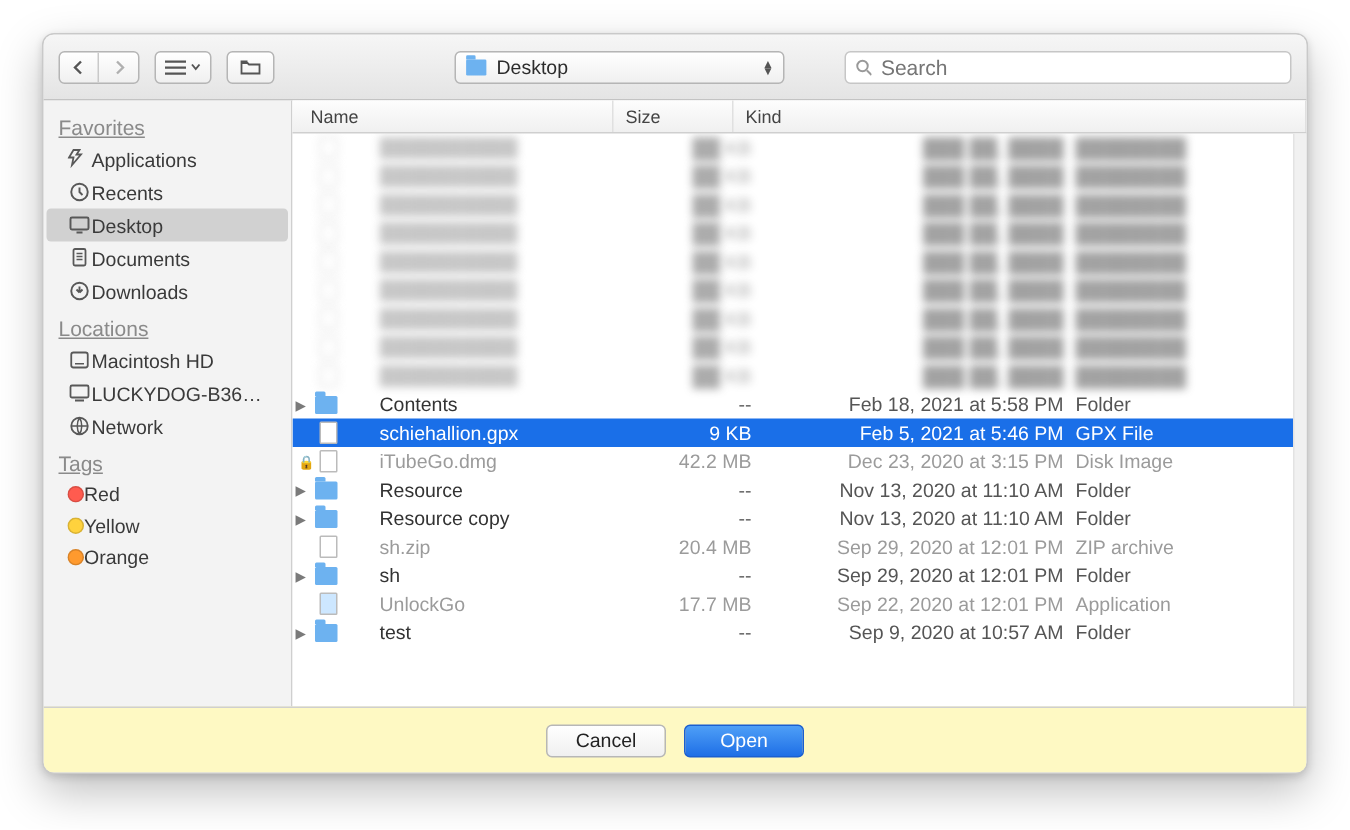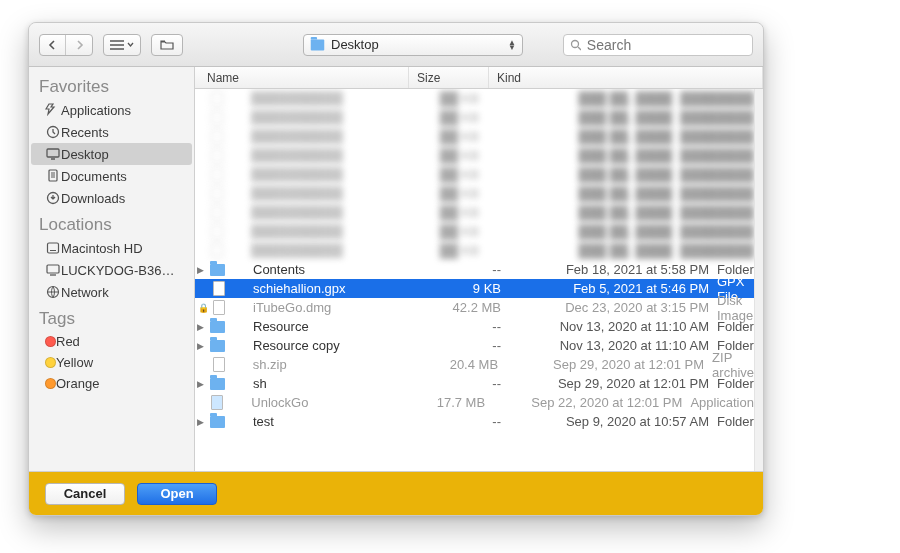--- a/index.html
+++ b/index.html
@@ -1,30 +1,30 @@
 <!DOCTYPE html>
 <html><head>
 <meta charset="utf-8">
 <style>
   * { box-sizing: border-box; margin: 0; padding: 0; }
   html, body { width: 900px; height: 553px; font-family: -apple-system, "Helvetica Neue", Arial, sans-serif; font-size: 13px; color: #2c2c2c; background: #fff; }
   .wrap { position: relative; width: 900px; height: 553px; padding: 22px 28px 32px 28px; }
-  .dialog { width: 736px; height: 494px; background: #ececec; border-radius: 8px; box-shadow: 0 12px 30px rgba(0,0,0,0.25), 0 2px 6px rgba(0,0,0,0.15); display: flex; flex-direction: column; overflow: hidden; border: 1px solid #c9c9c9; }
+  .dialog { width: 844px; height: 494px; background: #ececec; border-radius: 8px; box-shadow: 0 12px 30px rgba(0,0,0,0.25), 0 2px 6px rgba(0,0,0,0.15); display: flex; flex-direction: column; overflow: hidden; border: 1px solid #c9c9c9; }
   .toolbar { height: 44px; display: flex; align-items: center; padding: 0 10px; gap: 10px; background: linear-gradient(#f6f6f6,#e4e4e4); border-bottom: 1px solid #c3c3c3; }
   .seg { display: inline-flex; height: 22px; border: 1px solid #b5b5b5; border-radius: 4px; background: linear-gradient(#ffffff,#f0f0f0); overflow: hidden; box-shadow: 0 1px 0 rgba(255,255,255,0.6) inset; }
   .seg .btn { width: 26px; display: flex; align-items: center; justify-content: center; color: #555; border-right: 1px solid #c9c9c9; }
   .seg .btn:last-child { border-right: none; }
   .seg.single .btn { width: 30px; }
   .path-pop { flex: 0 0 220px; margin-left: 110px; height: 22px; border: 1px solid #b5b5b5; border-radius: 4px; background: linear-gradient(#ffffff,#f0f0f0); display: flex; align-items: center; padding: 0 6px; gap: 6px; box-shadow: 0 1px 0 rgba(255,255,255,0.6) inset; }
   .path-pop .arrows { margin-left: auto; display: flex; flex-direction: column; line-height: 5px; font-size: 8px; color: #555; }
   .search { flex: 1; margin-left: 30px; height: 22px; border: 1px solid #c6c6c6; border-radius: 4px; background: #fff; display: flex; align-items: center; padding: 0 6px; gap: 6px; color: #888; }
   .search input { border: none; outline: none; font-size: 14px; background: transparent; width: 100%; color: #333; }
   .body { flex: 1; display: flex; min-height: 0; }
   .sidebar { width: 166px; background: #f3f3f3; border-right: 1px solid #cfcfcf; overflow-y: auto; padding-top: 4px; }
-  .side-head { font-size: 17px; color: #8a8a8a; padding: 6px 10px 2px; }
+  .side-head { font-size: 14px; color: #8a8a8a; padding: 6px 10px 2px; text-decoration: underline; }
   .side-item { display: flex; align-items: center; gap: 0; padding: 3px 10px 3px 14px; color: #3a3a3a; border-radius: 3px; margin: 0 2px; }
   .side-item.sel { background: #d1d1d1; }
   .tag-dot { width: 11px; height: 11px; border-radius: 50%; border: 1px solid rgba(0,0,0,0.15); }
   .main { flex: 1; display: flex; flex-direction: column; background: #fff; min-width: 0; }
   .cols { display: flex; height: 22px; background: linear-gradient(#fdfdfd,#f0f0f0); border-bottom: 1px solid #cfcfcf; font-size: 12px; color: #444; }
   .col { display: flex; align-items: center; padding: 0 8px; border-right: 1px solid #e0e0e0; }
   .c-name { width: 214px; padding-left: 12px; }
   .c-size { width: 80px; }
   .c-date { width: 196px; justify-content: space-between; }
   .c-kind { flex: 1; }
@@ -37,21 +37,21 @@
   .row .r-name { width: 180px; white-space: nowrap; overflow: hidden; text-overflow: ellipsis; margin-left: 24px; }
   .row .r-size { width: 80px; text-align: right; padding-right: 12px; color: #666; }
   .row.sel .r-size, .row.sel .r-date, .row.sel .r-kind { color: #fff; }
   .row .r-date { width: 196px; padding-left: 8px; color: #555; text-align: right; }
   .row .r-kind { flex: 1; padding-left: 8px; color: #555; }
   .row.dim .r-name, .row.dim .r-date, .row.dim .r-kind, .row.dim .r-size { color: #9b9b9b; }
   .disc { font-size: 9px; color: #7a7a7a; width: 10px; display: inline-block; }
   .folder-ic { width: 15px; height: 12px; background: #6db2f0; border-radius: 1px; position: relative; }
   .folder-ic::before { content:""; position:absolute; top:-3px; left:0; width:7px; height:3px; background:#6db2f0; border-radius:1px 1px 0 0; }
   .file-ic { width: 12px; height: 15px; background: #fff; border: 1px solid #bbb; border-radius: 1px; position: relative; }
-  .footer { height: 44px; border-top: 1px solid #cfcfcf; background: #eab308; display: flex; align-items: center; justify-content: flex-start; gap: 12px; padding: 0 16px; font-weight: bold; }
+  .footer { height: 44px; border-top: 1px solid #cfcfcf; background: #fef9c3; display: flex; align-items: center; justify-content: center; gap: 12px; padding: 0 16px; }
   .mac-btn { min-width: 80px; height: 22px; border: 1px solid #b7b7b7; border-radius: 4px; background: linear-gradient(#ffffff,#f0f0f0); font-size: 13px; color: #222; display:flex; align-items:center; justify-content:center; }
   .mac-btn.primary { background: linear-gradient(#4e9ff7,#1f6fe6); border-color: #1a5fd0; color: #fff; }
   svg { display: block; }
   .scrollbar-strip { width: 9px; background: #f1f1f1; border-left: 1px solid #e3e3e3; }
 </style>
 </head>
 <body>
 
 <div class="wrap">
   <div class="dialog">

